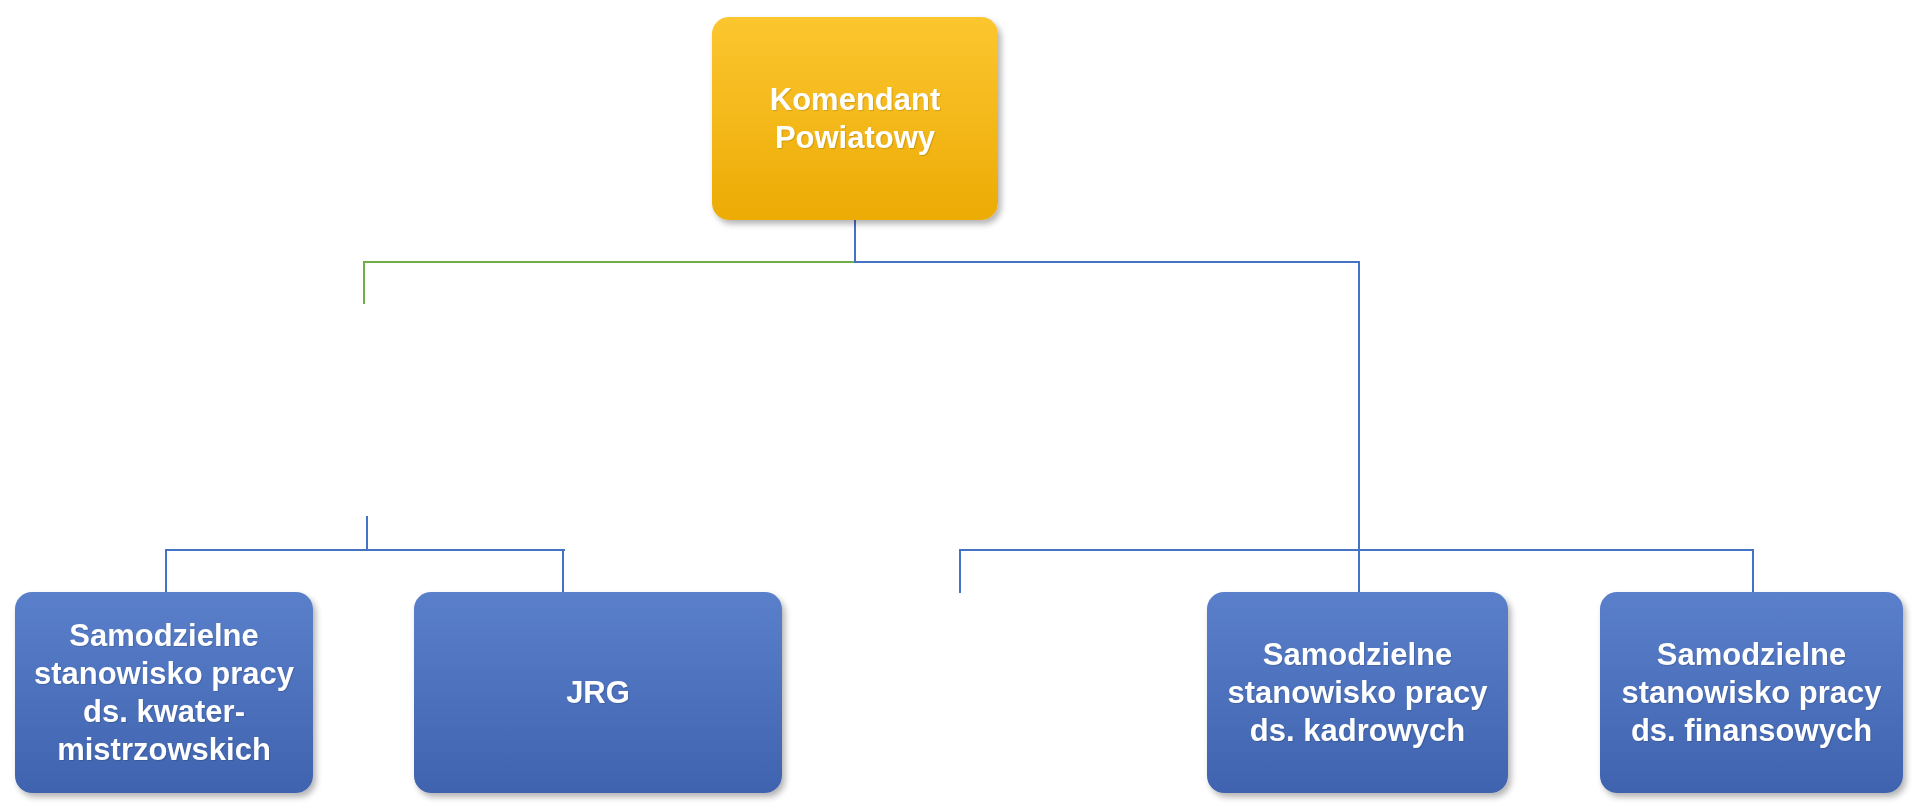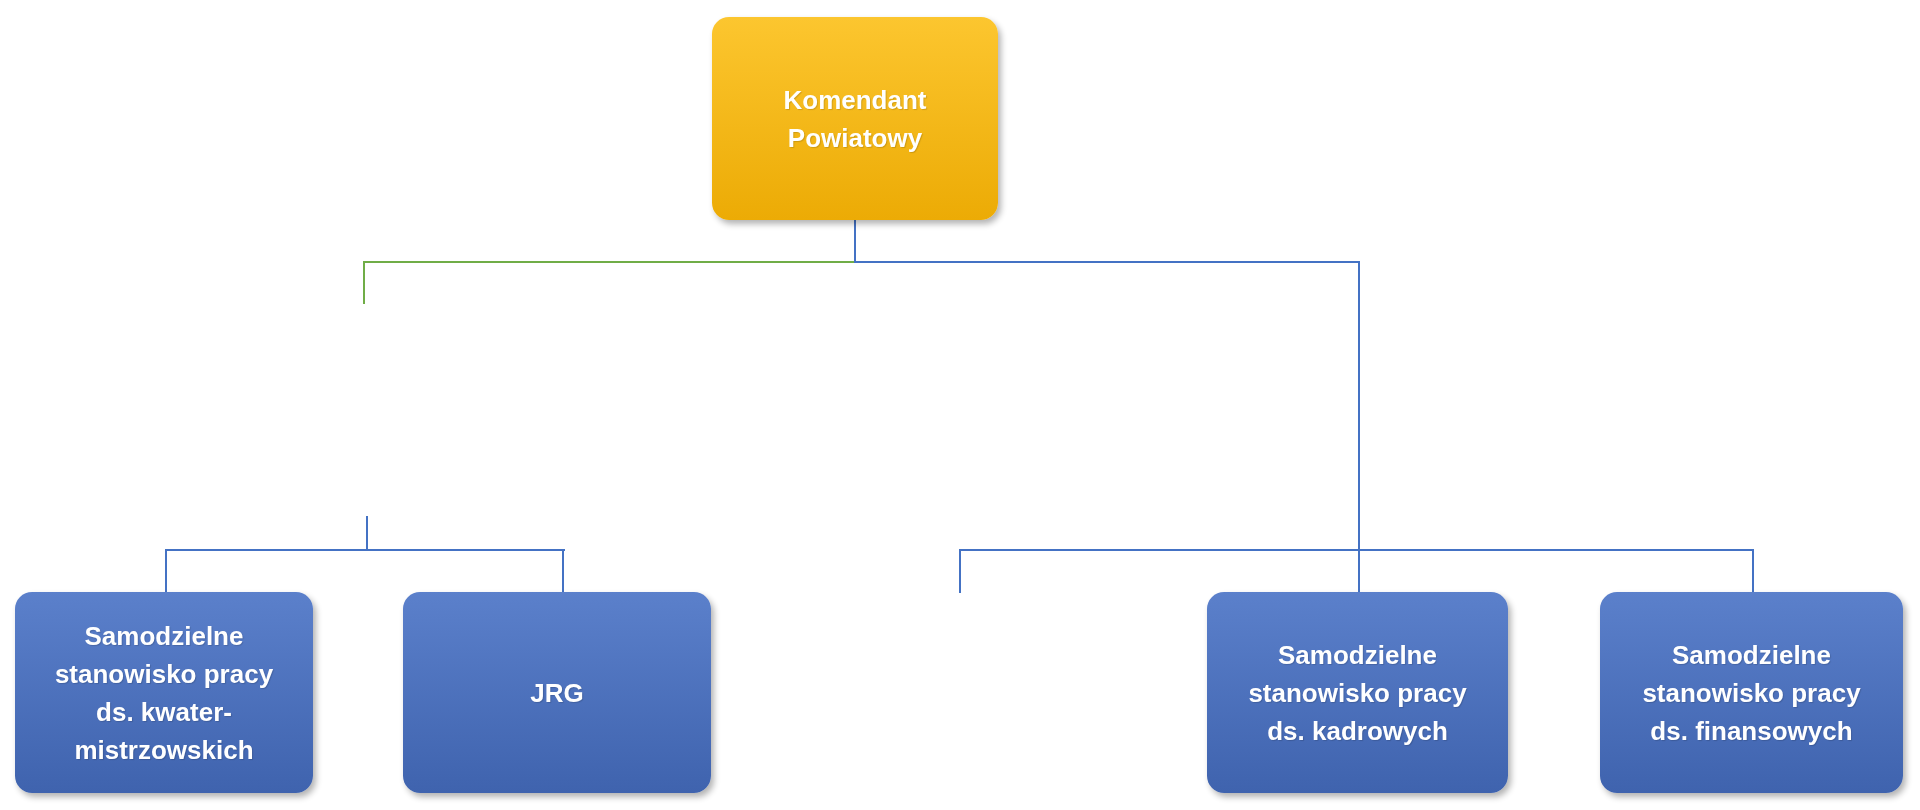--- a/index.html
+++ b/index.html
@@ -21,21 +21,21 @@
     display: flex;
     align-items: center;
     justify-content: center;
     text-align: center;
     box-shadow: 3px 4px 6px rgba(0,0,0,0.30);
     box-sizing: border-box;
   }
   .node .label {
     color: var(--node_text);
     font-weight: bold;
-    font-size: 26px;
+    font-size: 31px;
     line-height: 38px;
     white-space: pre-line;
     text-shadow: 1px 1px 1px rgba(0,0,0,0.15);
     padding: 0 6px;
   }
   .node.gold  { background: linear-gradient(180deg, var(--gold_top), var(--gold_bottom)); }
   .node.green { background: linear-gradient(180deg, var(--green_top), var(--green_bottom)); }
   .node.blue  { background: linear-gradient(180deg, var(--blue_top), var(--blue_bottom)); }
 
   .line {
@@ -72,21 +72,21 @@
   </div>
 
 
   <div class="node blue" style="left:15px; top:592px; width:298px; height:201px;">
     <span class="label">Samodzielne
 stanowisko pracy
 ds. kwater-
 mistrzowskich</span>
   </div>
 
-  <div class="node blue" style="left:403px; top:592px; width:308px; height:201px;">
+  <div class="node blue" style="left:414px; top:592px; width:368px; height:201px;">
     <span class="label">JRG</span>
   </div>
 
 
   <div class="node blue" style="left:1207px; top:592px; width:301px; height:201px;">
     <span class="label">Samodzielne
 stanowisko pracy
 ds. kadrowych</span>
   </div>
 

